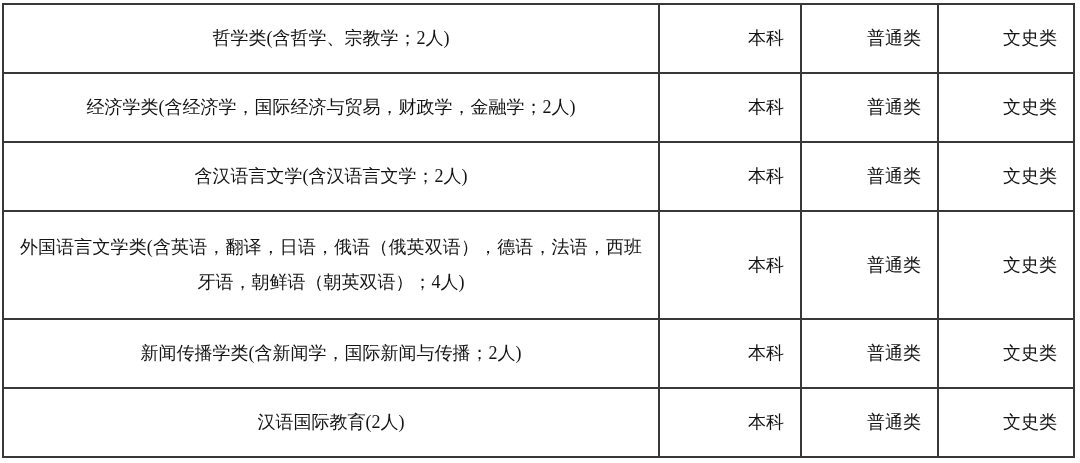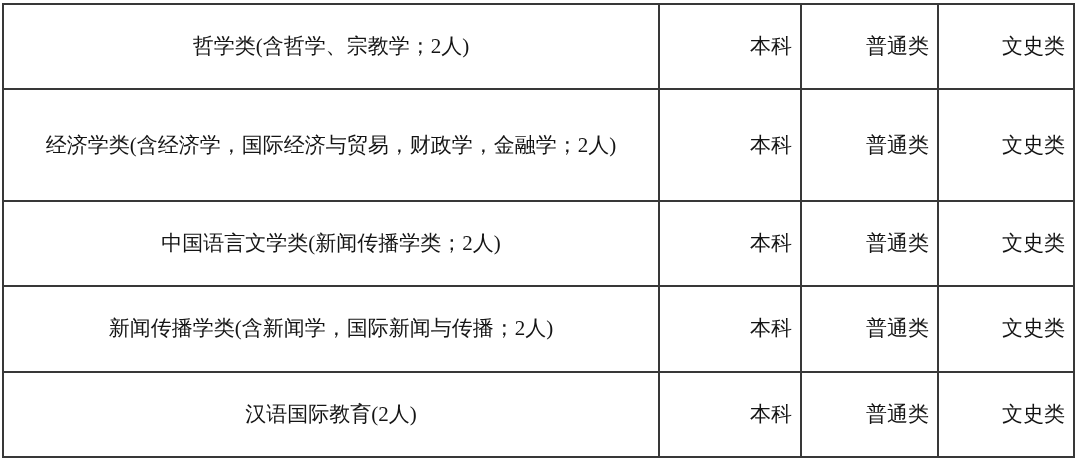--- a/index.html
+++ b/index.html
@@ -20,23 +20,23 @@
     position: absolute;
     left: 2px;
     top: 3px;
     width: 1071px;
     height: 455px;
     border-collapse: collapse;
     table-layout: fixed;
   }
   table.plan td {
     border: 2px solid #383838;
-    padding: 8px;
+    padding: 16px;
     vertical-align: middle;
-    font-size: 21px;
+    font-size: 18px;
     line-height: 35px;
     overflow: hidden;
   }
   td.major {
     text-align: justify;
     text-justify: inter-character;
     text-align-last: center;
     padding: 0 19px;
   }
   td.val {
@@ -72,21 +72,27 @@
         <td class="val">普通类</td>
         <td class="val">文史类</td>
       </tr>
       <tr class="r2">
         <td class="major">经济学类(含经济学，国际经济与贸易，财政学，金融学；2人)</td>
         <td class="val">本科</td>
         <td class="val">普通类</td>
         <td class="val">文史类</td>
       </tr>
       <tr class="r5">
-        <td class="major">中国语言文学类(新闻传播学类；2人)</td>
+        <td class="major">含汉语言文学(含汉语言文学；2人)</td>
+        <td class="val">本科</td>
+        <td class="val">普通类</td>
+        <td class="val">文史类</td>
+      </tr>
+      <tr class="r6">
+        <td class="major">外国语言文学类(含英语，翻译，日语，俄语（俄英双语），德语，法语，西班牙语，朝鲜语（朝英双语）；4人)</td>
         <td class="val">本科</td>
         <td class="val">普通类</td>
         <td class="val">文史类</td>
       </tr>
       <tr class="r9">
         <td class="major">新闻传播学类(含新闻学，国际新闻与传播；2人)</td>
         <td class="val">本科</td>
         <td class="val">普通类</td>
         <td class="val">文史类</td>
       </tr>

